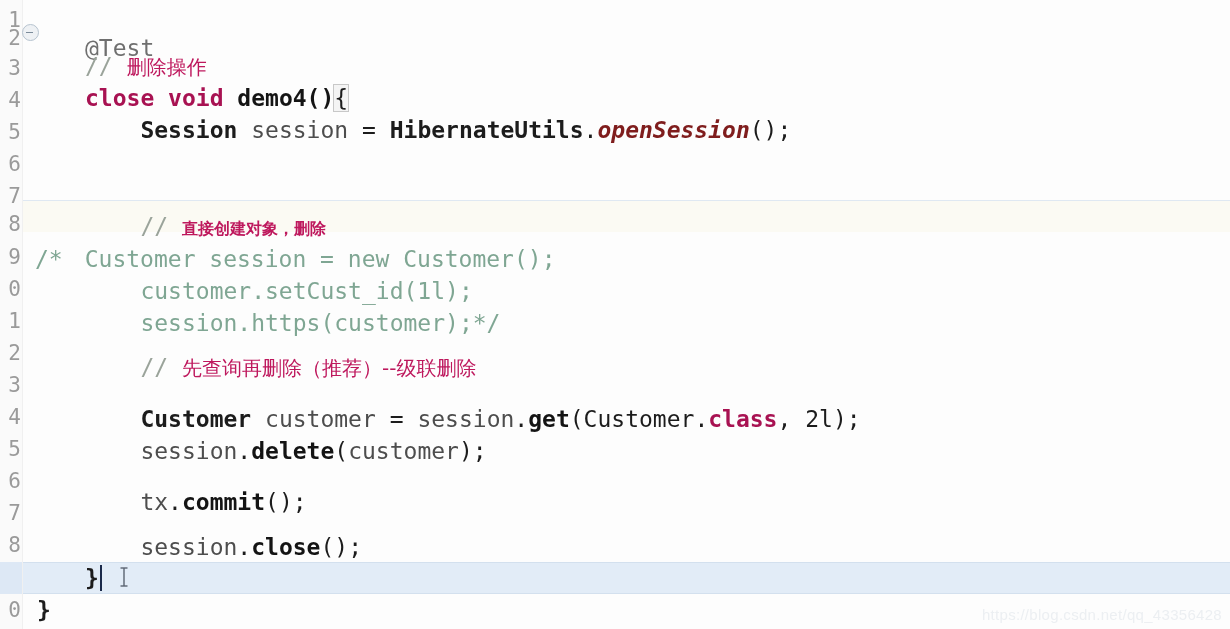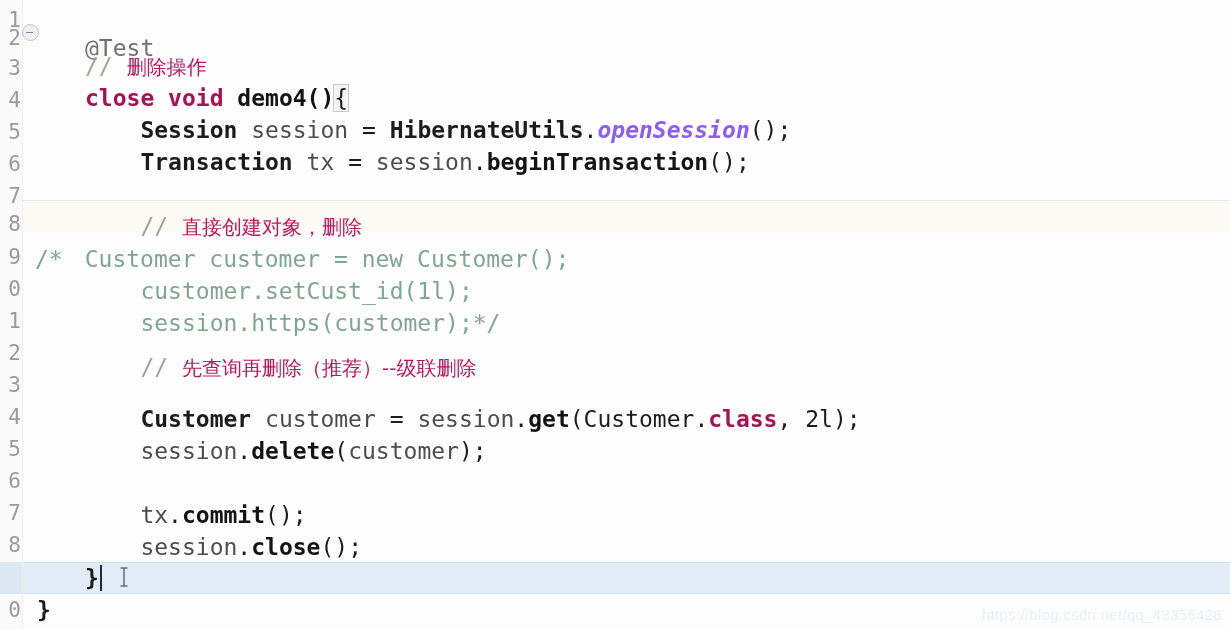--- a/index.html
+++ b/index.html
@@ -132,21 +132,21 @@
 
   
   .kw      { color: #a81252; font-weight: bold; }
   .plain   { color: #1c1c1c; }
   .cmt     { color: #9aa39a; }
   .cmt-cn  { color: #be185d; }
   .blockcmt{ color: #7fa693; }
   .ident   { color: #4d4d4d; }
   .type    { color: #1c1c1c; font-weight: bold; }
   .meth    { color: #141414; font-weight: bold; }
-  .methi   { color: #8b5cf6; font-style: italic; font-weight: bold; }
+  .methi   { color: #7f1d1d; font-style: italic; font-weight: bold; }
   .anno    { color: #6f6f6f; }
   .num     { color: #1c1c1c; }
 
   
   .brace-box {
     outline: 1px solid #c8c8c8;
     background: #f4f4f4;
   }
 
   
@@ -219,37 +219,36 @@
   <div class="code">
 
     <div class="line" style="top:32px;"><span class="txt"><span class="anno">@Test</span></span></div>
 
     <div class="line" style="top:50px;"><span class="txt"><span class="cmt">//</span><span class="cmt-cn" style="font-family:'DejaVu Sans',sans-serif;font-size:20px;padding-left:14px;">删除操作</span></span></div>
 
     <div class="line" style="top:82px;"><span class="txt"><span class="kw">close</span><span class="plain"> </span><span class="kw">void</span><span class="plain"> </span><span class="meth">demo4()</span><span class="brace-box plain">{</span></span></div>
 
     <div class="line" style="top:114px;"><span class="txt">    <span class="type">Session</span><span> </span><span class="ident">session</span><span class="plain"> </span><span class="plain">=</span><span class="plain"> </span><span class="type">HibernateUtils</span><span class="plain">.</span><span class="methi">openSession</span><span class="plain">();</span></span></div>
 
-    <div class="line" style="top:146px;"><span class="txt">    <span class="type">Transaction</span><span> </span><span class="ident">tx</span><span class="plain"> </span><span class="plain">=</span><span class="plain"> </span><span class="ident">session</span><span class="plain">.</span><span class="meth">beginTransaction</span><span class="plain">();</span></span></div>
-
-    <div class="line" style="top:210px;"><span class="txt">    <span class="cmt">//</span><span class="cmt-cn" style="font-family:'DejaVu Sans',sans-serif;font-size:20px;padding-left:14px;">直接创建对象，删除</span></span></div>
-
-    <div class="line" style="top:243px;"><span class="txt" style="padding-left:12px;"><span class="blockcmt">/*</span><span class="blockcmt" style="padding-left:22px;">Customer customer = new Customer();</span></span></div>
+
+    <div class="line" style="top:210px;"><span class="txt">    <span class="cmt">//</span><span class="cmt-cn" style="font-family:'DejaVu Sans',sans-serif;font-size:16px;padding-left:14px;font-weight:bold;">直接创建对象，删除</span></span></div>
+
+    <div class="line" style="top:243px;"><span class="txt" style="padding-left:12px;"><span class="blockcmt">/*</span><span class="blockcmt" style="padding-left:22px;">Customer session = new Customer();</span></span></div>
 
     <div class="line" style="top:275px;"><span class="txt">    <span class="blockcmt">customer.setCust_id(1l);</span></span></div>
 
     <div class="line" style="top:307px;"><span class="txt">    <span class="blockcmt">session.https(customer);*/</span></span></div>
 
     <div class="line" style="top:351px;"><span class="txt">    <span class="cmt">//</span><span class="cmt-cn" style="font-family:'DejaVu Sans',sans-serif;font-size:20px;padding-left:14px;">先查询再删除（推荐）--级联删除</span></span></div>
 
     <div class="line" style="top:403px;"><span class="txt">    <span class="type">Customer</span><span> </span><span class="ident">customer</span><span class="plain"> </span><span class="plain">=</span><span class="plain"> </span><span class="ident">session</span><span class="plain">.</span><span class="meth">get</span><span class="plain">(</span><span class="plain">Customer</span><span class="plain">.</span><span class="kw">class</span><span class="plain">, </span><span class="num">2l</span><span class="plain">);</span></span></div>
 
     <div class="line" style="top:435px;"><span class="txt">    <span class="ident">session</span><span class="plain">.</span><span class="meth">delete</span><span class="plain">(</span><span class="ident">customer</span><span class="plain">);</span></span></div>
 
-    <div class="line" style="top:499px;"><span class="txt">    <span class="ident">tx</span><span class="plain">.</span><span class="meth">commit</span><span class="plain">();</span></span></div>
+    <div class="line" style="top:486px;"><span class="txt">    <span class="ident">tx</span><span class="plain">.</span><span class="meth">commit</span><span class="plain">();</span></span></div>
 
     <div class="line" style="top:531px;"><span class="txt">    <span class="ident">session</span><span class="plain">.</span><span class="meth">close</span><span class="plain">();</span></span></div>
 
     <div class="line" style="top:562px;"><span class="txt"><span class="plain" style="font-weight:bold;">}</span><span class="caret"></span></span></div>
 
     <div class="line" style="top:594px;"><span class="txt" style="padding-left:14px;"><span class="plain" style="font-weight:bold;">}</span></span></div>
 
   </div>
 
   <svg class="mouse-ibeam" style="left:118px; top:566px;" viewBox="0 0 12 22">

